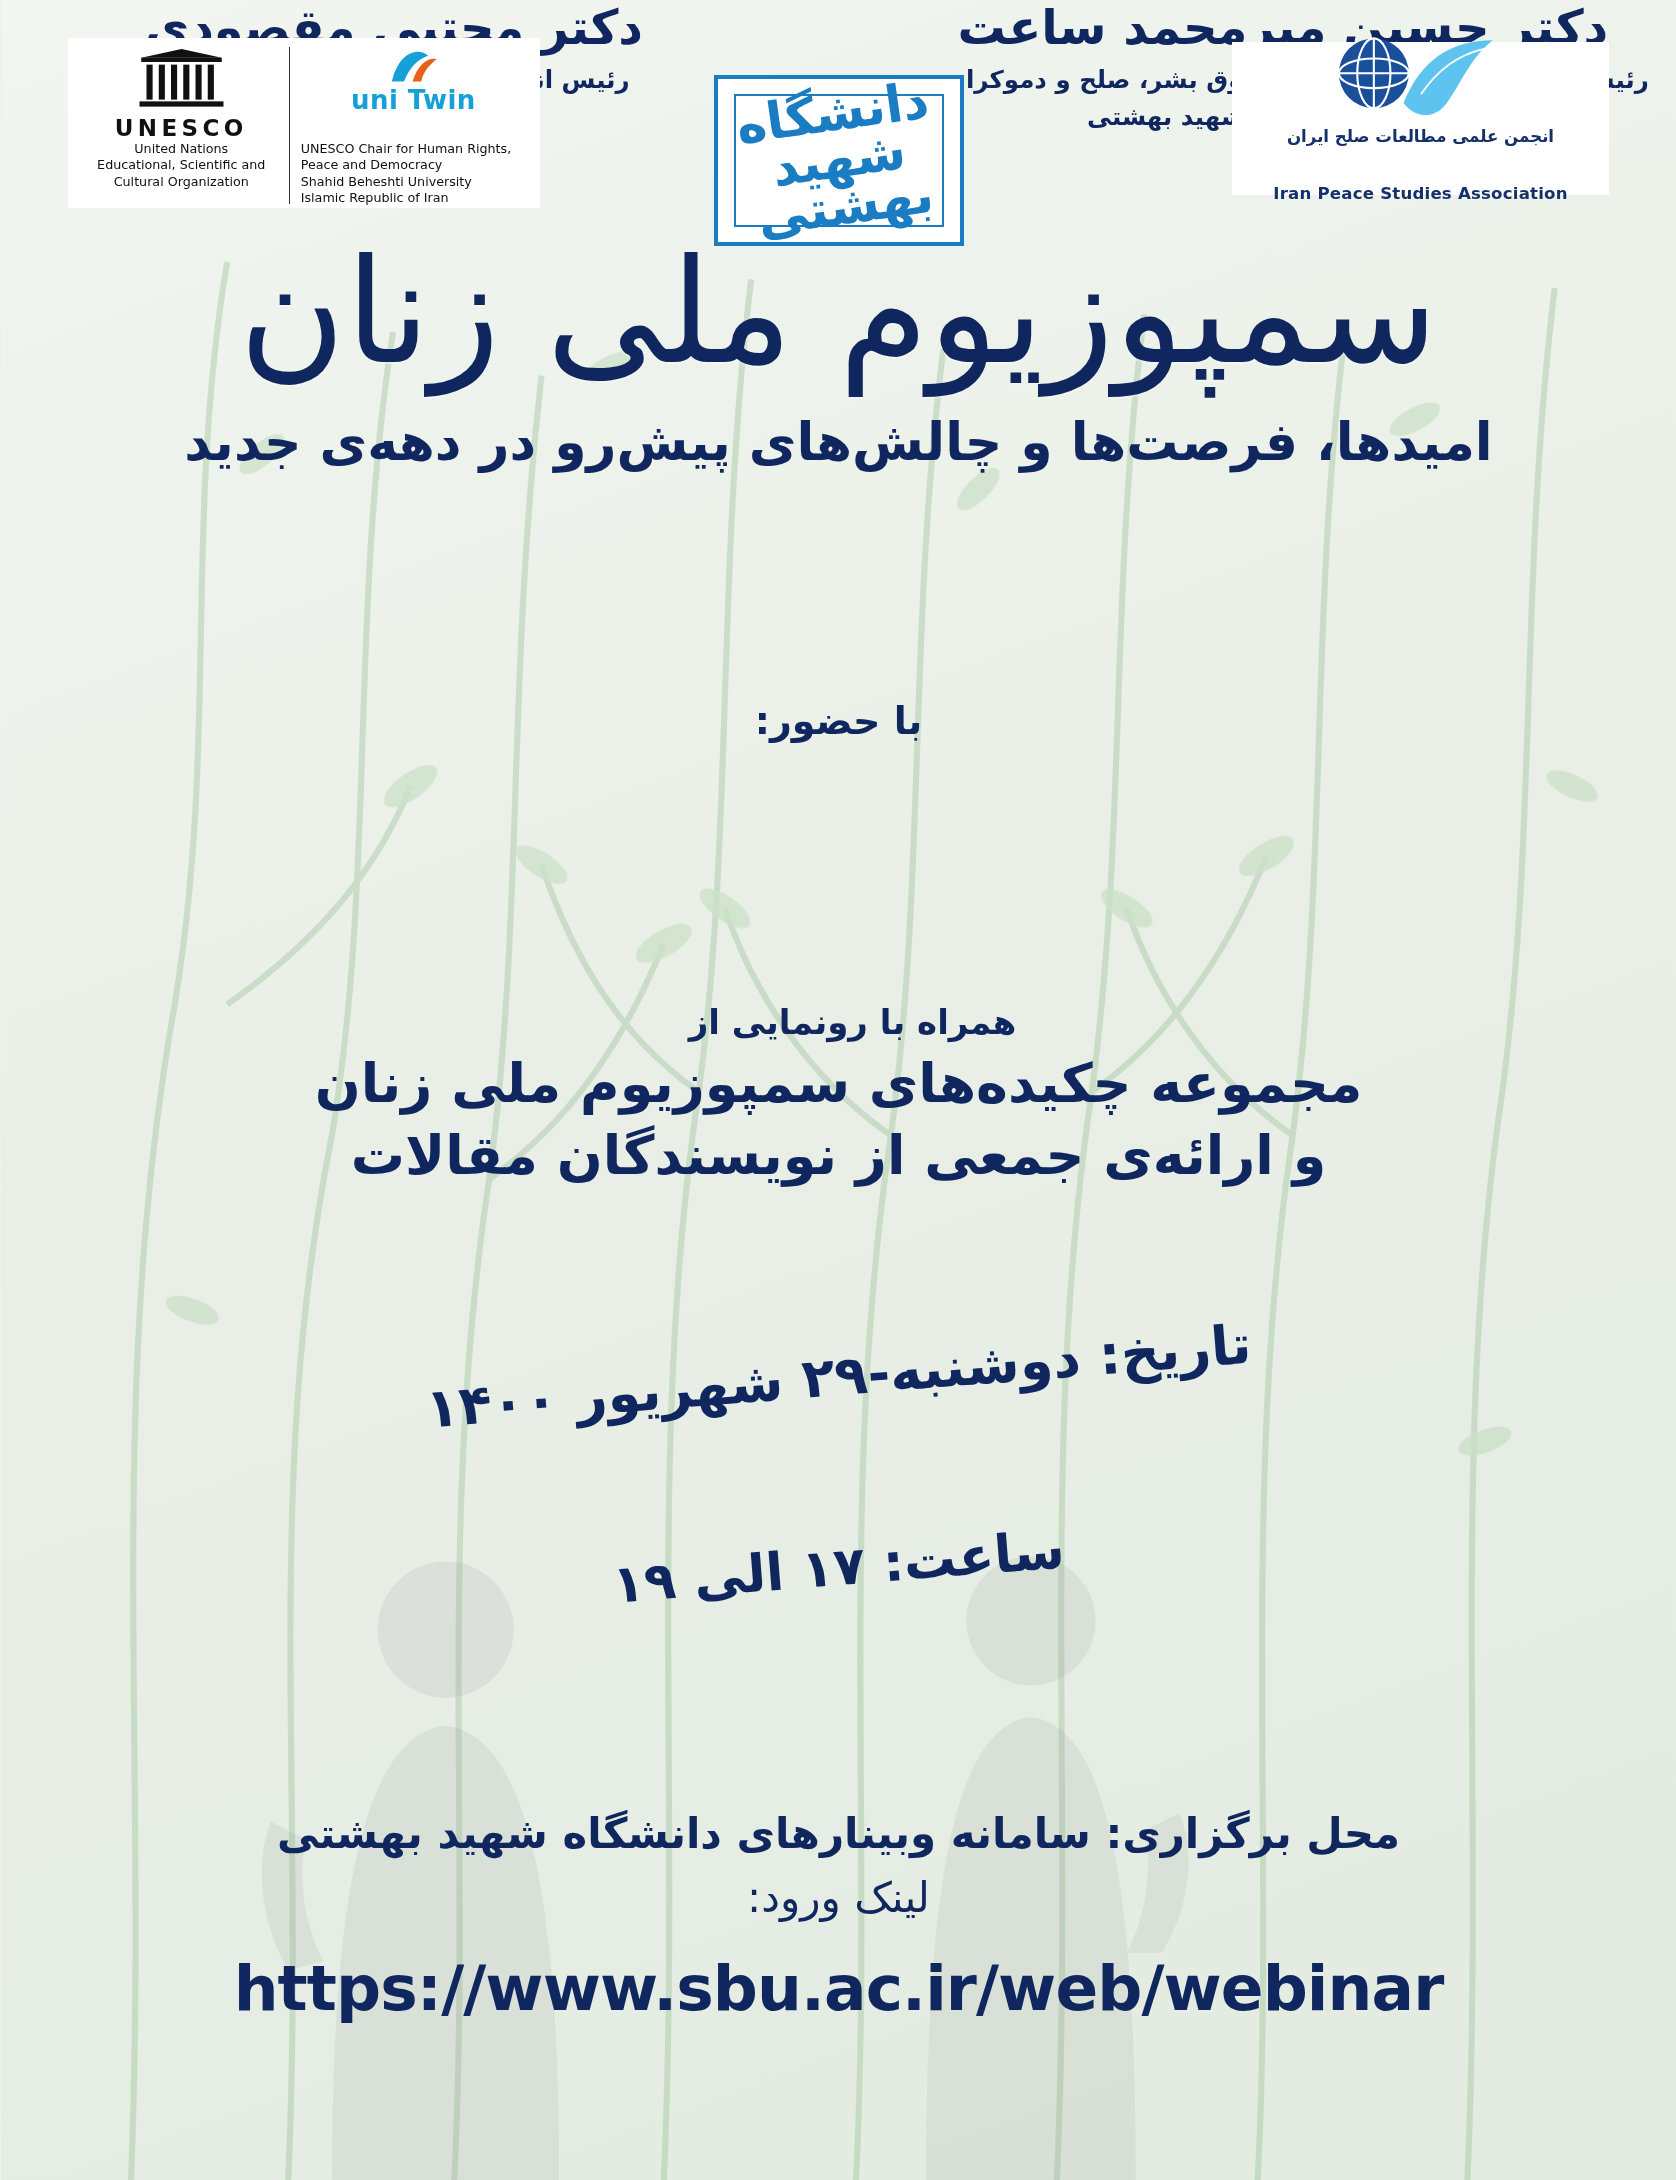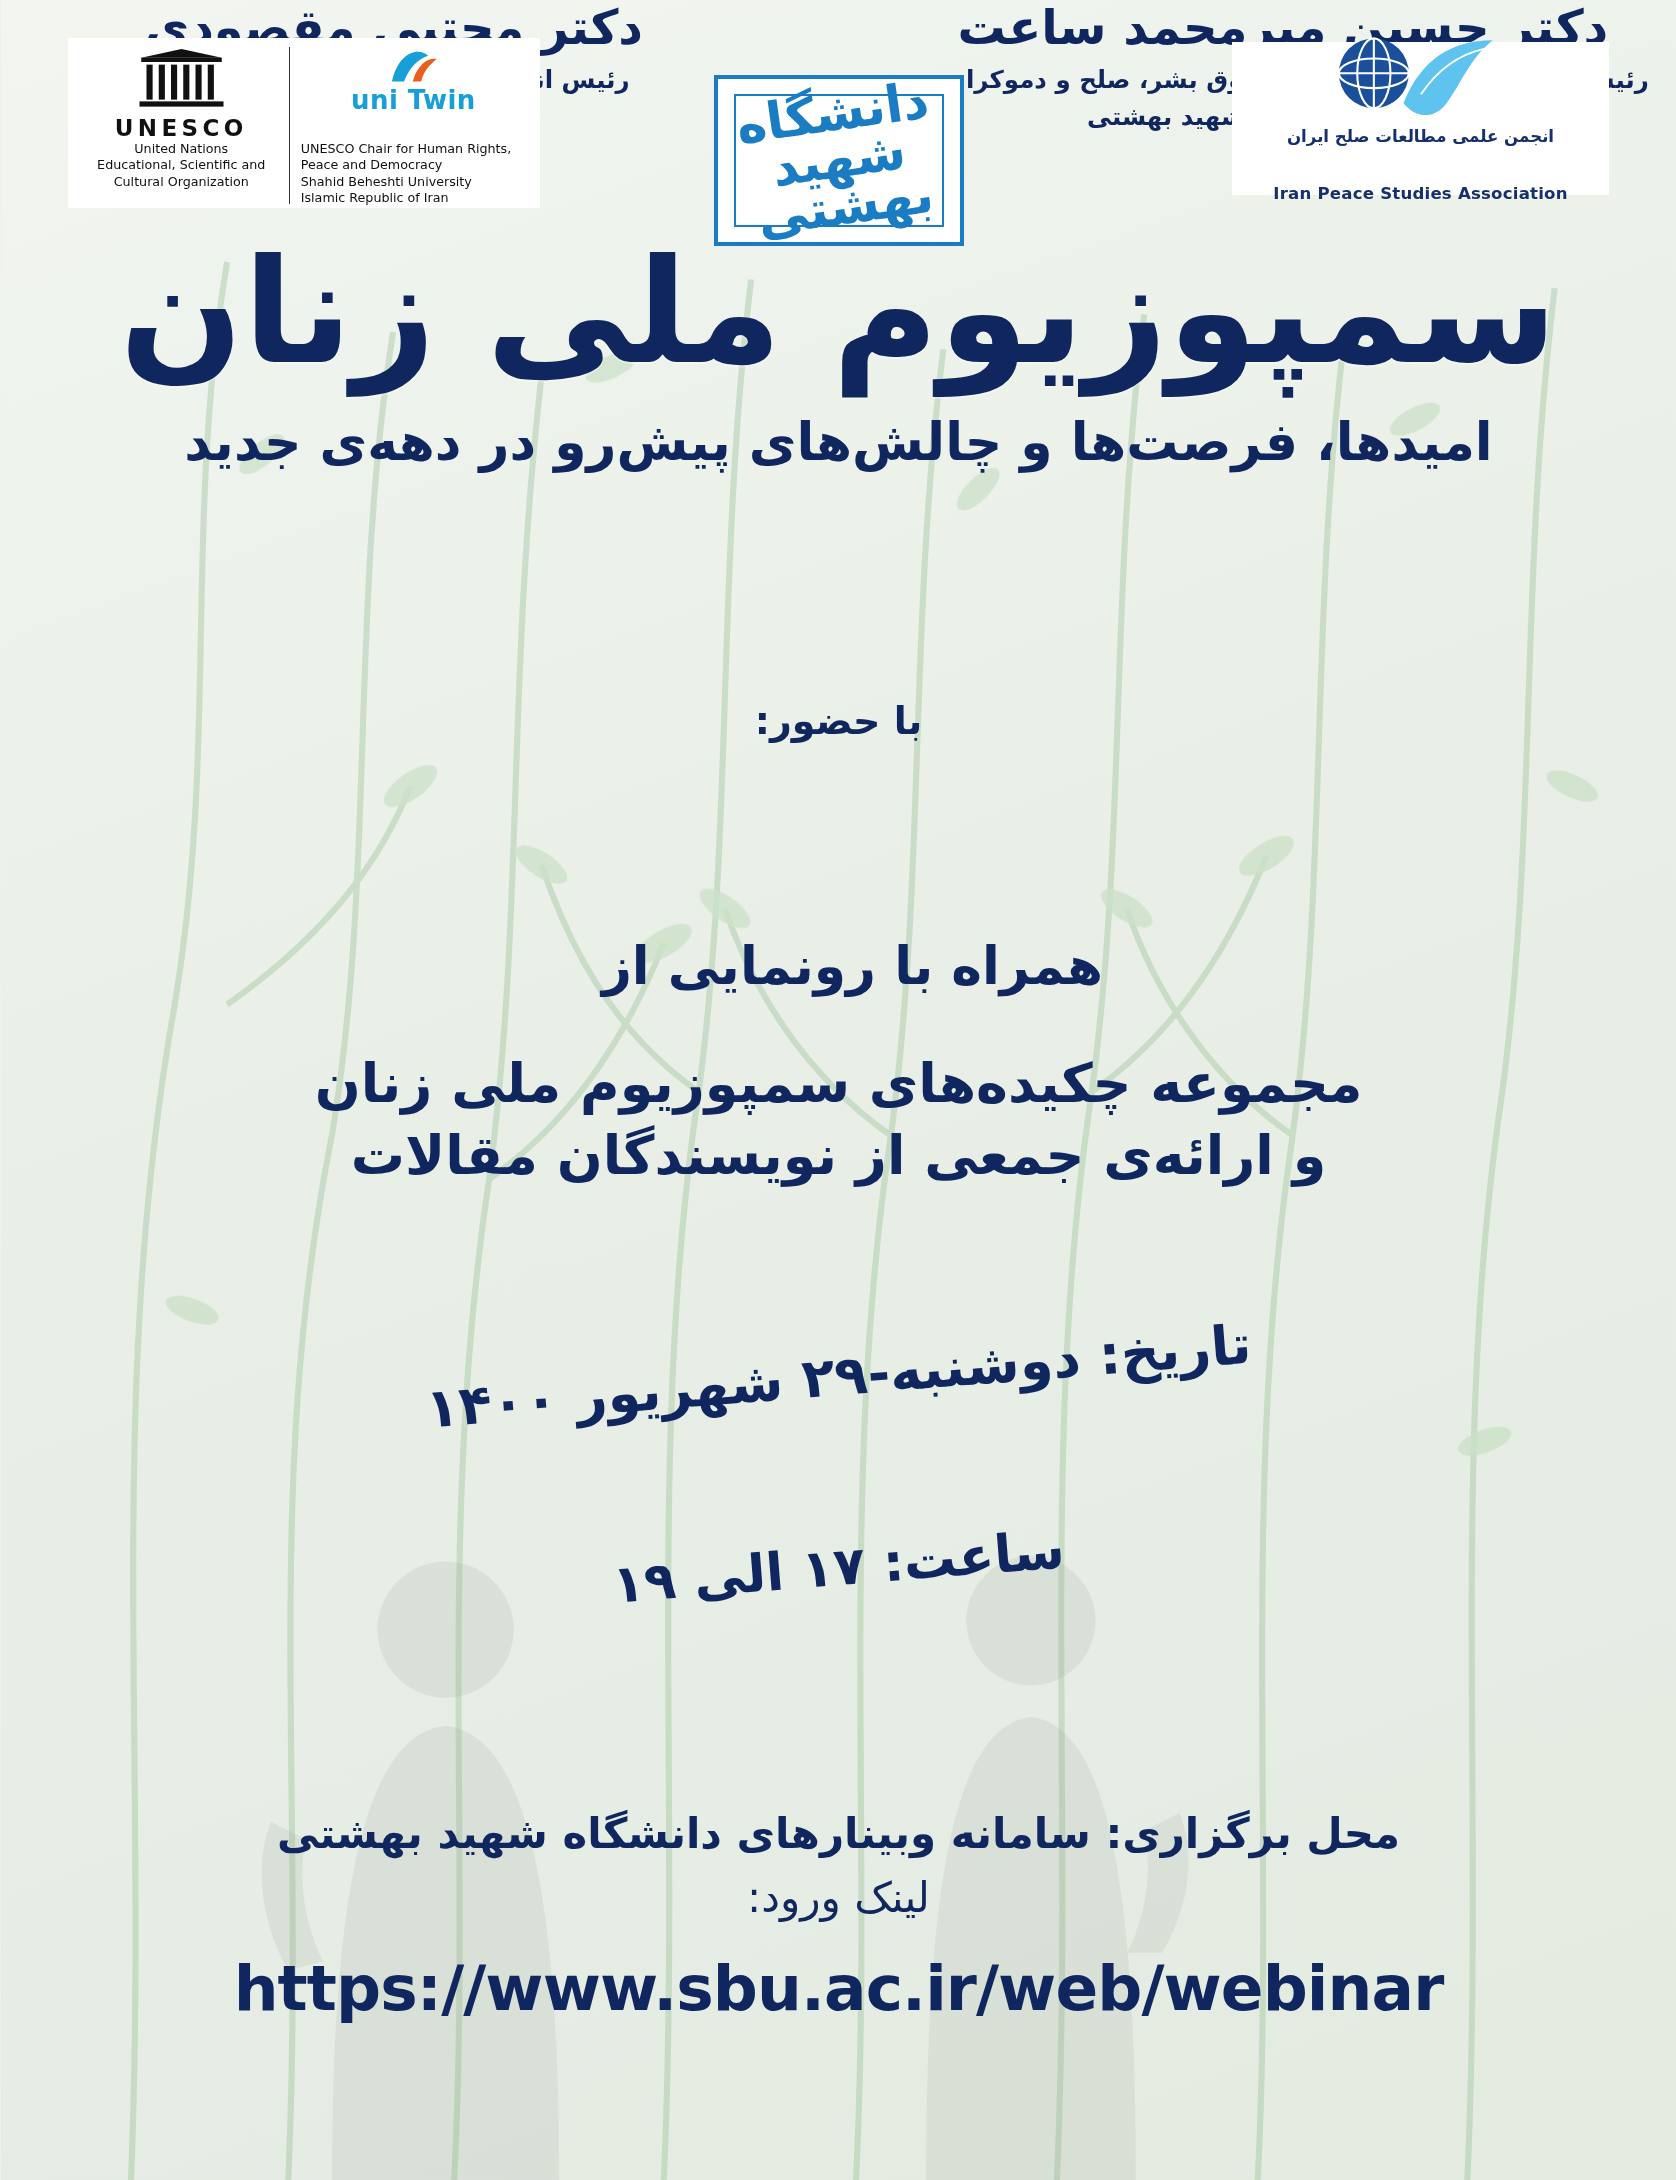--- a/index.html
+++ b/index.html
@@ -171,21 +171,21 @@
     position: absolute;
     top: 236px;
     left: 0;
     right: 0;
     text-align: center;
     direction: rtl;
   }
   .main-title {
     color: #10265e;
     font-size: 145px;
-    font-weight: bold;
+    font-weight: normal;
     line-height: 1.05;
     letter-spacing: -1.7px;
     text-shadow: 0 1.7px 0 rgba(255,255,255,.35);
   }
   .sub-title {
     color: #10265e;
     font-size: 52px;
     font-weight: bold;
     margin-top: 23px;
     line-height: 1.2;
@@ -224,22 +224,22 @@
     line-height: 1.15;
   }
   .speaker-role {
     font-size: 24.5px;
     font-weight: bold;
     line-height: 1.5;
     margin-top: 7px;
   }
 
   .unveiling-label {
-    top: 936px;
-    font-size: 52px;
+    top: 1002px;
+    font-size: 34px;
     font-weight: bold;
     padding-left: 28px;
   }
   .unveiling-lines {
     top: 1048px;
     font-size: 54px;
     font-weight: bold;
     line-height: 1.33;
   }
 

